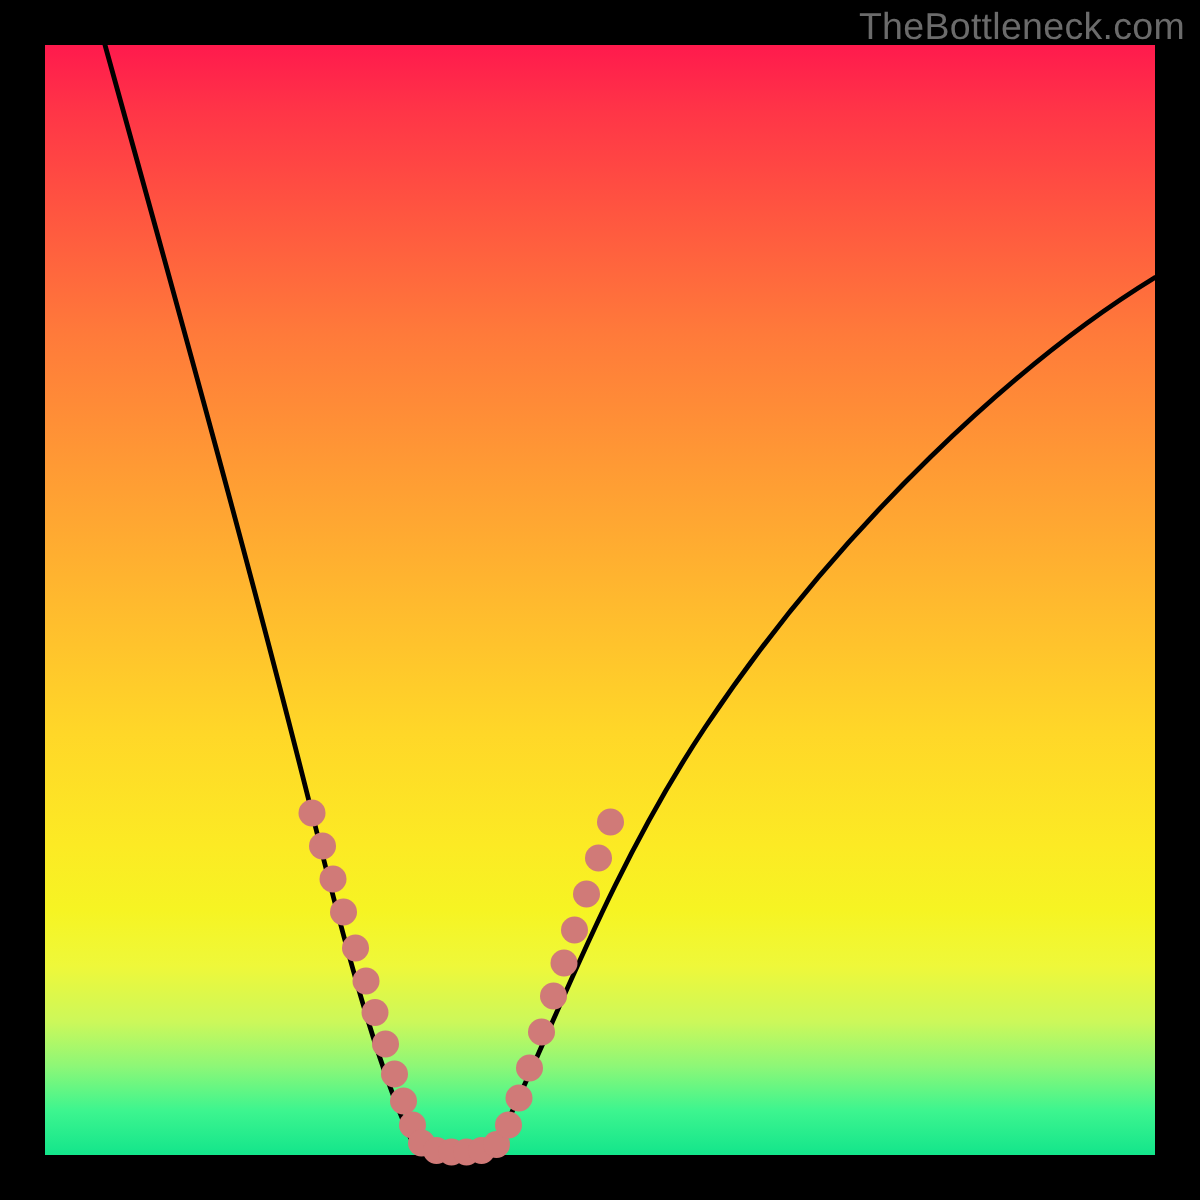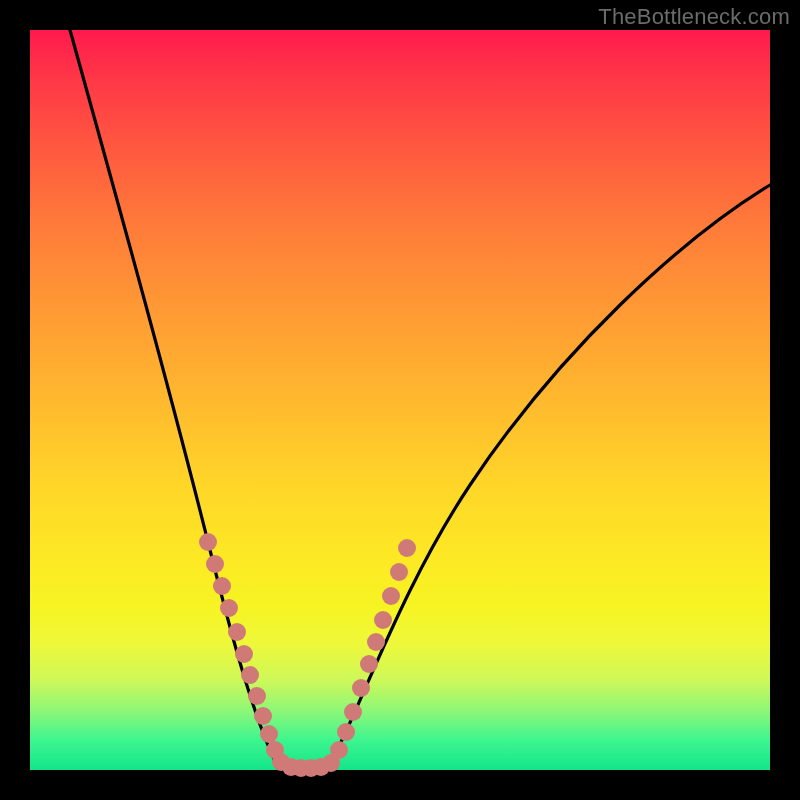--- a/index.html
+++ b/index.html
@@ -38,21 +38,21 @@
       #8df777 92%,
       #3df58f 96%,
       #13e58b 100%
     );
   }
   .watermark {
     position: absolute;
     top: 4px;
     right: 10px;
     color: #6b6b6b;
-    font-size: 22px;
+    font-size: 25px;
     font-weight: 500;
     letter-spacing: 0.2px;
   }
   svg.curves {
     position: absolute;
     left: 0;
     top: 0;
     width: 740px;
     height: 740px;
     overflow: visible;

